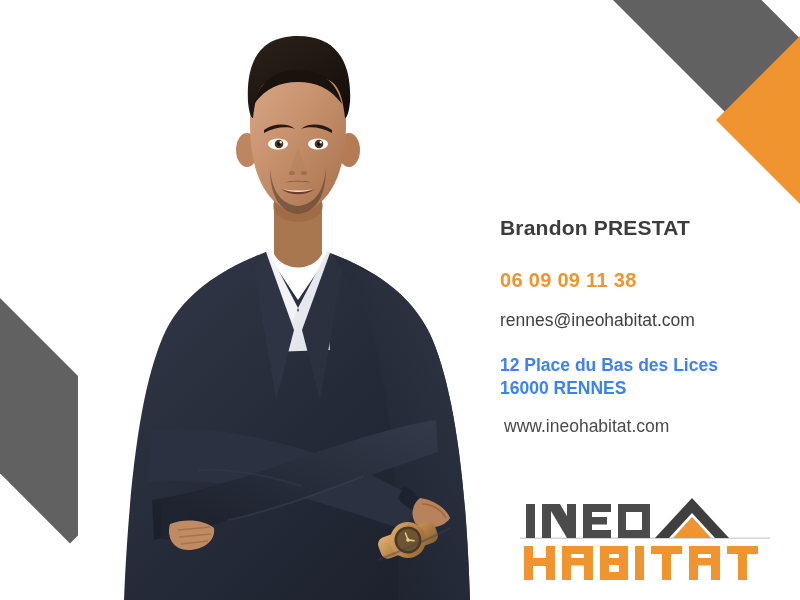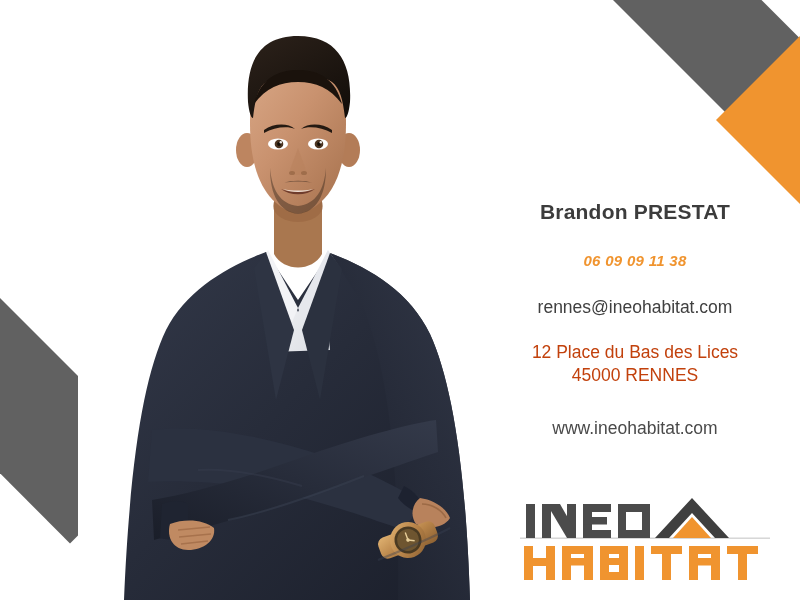--- a/index.html
+++ b/index.html
@@ -85,54 +85,52 @@
     width: 430px;
     height: 600px;
     overflow: hidden;
   }
   #portrait-svg { display: block; }
 
   
   #contact {
     position: absolute;
     left: 500px;
-    top: 200px;
+    top: 216px;
     width: 270px;
-    text-align: center;
     color: var(--dark);
   }
   #contact-name {
     font-size: 21px;
     font-weight: bold;
     color: #3c3c3c;
     letter-spacing: 0.2px;
     margin: 0 0 30px 0;
     line-height: 1.1;
   }
   #contact-phone {
-    font-size: 15px;
+    font-size: 20px;
     font-weight: bold;
     color: var(--orange);
     letter-spacing: 0.3px;
-    margin: 0 0 28px 0;
+    margin: 0 0 20px 0;
     line-height: 1.1;
-    font-style: italic;
   }
   #contact-email {
     font-size: 17.5px;
     font-weight: normal;
     color: #404040;
     margin: 0 0 24px 0;
     line-height: 1.1;
   }
   #contact-address {
     font-size: 17.5px;
-    font-weight: normal;
-    color: #c2410c;
-    margin: 0 0 32px 0;
+    font-weight: bold;
+    color: #3b82f6;
+    margin: 0 0 16px 0;
     line-height: 1.32;
   }
   #contact-website {
     font-size: 17.5px;
     font-weight: normal;
     color: #4a4a4a;
     margin: 4px;
     line-height: 1.1;
   }
 
@@ -337,21 +335,21 @@
   <div id="contact">
 
     <div id="contact-name">Brandon PRESTAT</div>
 
     <div id="contact-phone">06 09 09 11 38</div>
 
     <div id="contact-email">rennes@ineohabitat.com</div>
 
     <div id="contact-address">
       <span>12 Place du Bas des Lices</span><br>
-      <span>45000 RENNES</span>
+      <span>16000 RENNES</span>
     </div>
 
     <div id="contact-website">www.ineohabitat.com</div>
   </div>
 
   <div id="logo">
     <svg id="logo-svg" width="250" height="95" viewBox="0 0 250 95" xmlns="http://www.w3.org/2000/svg">
 
       <rect x="0" y="45.5" width="250" height="1.4" fill="#d3d3d3"></rect>
 

